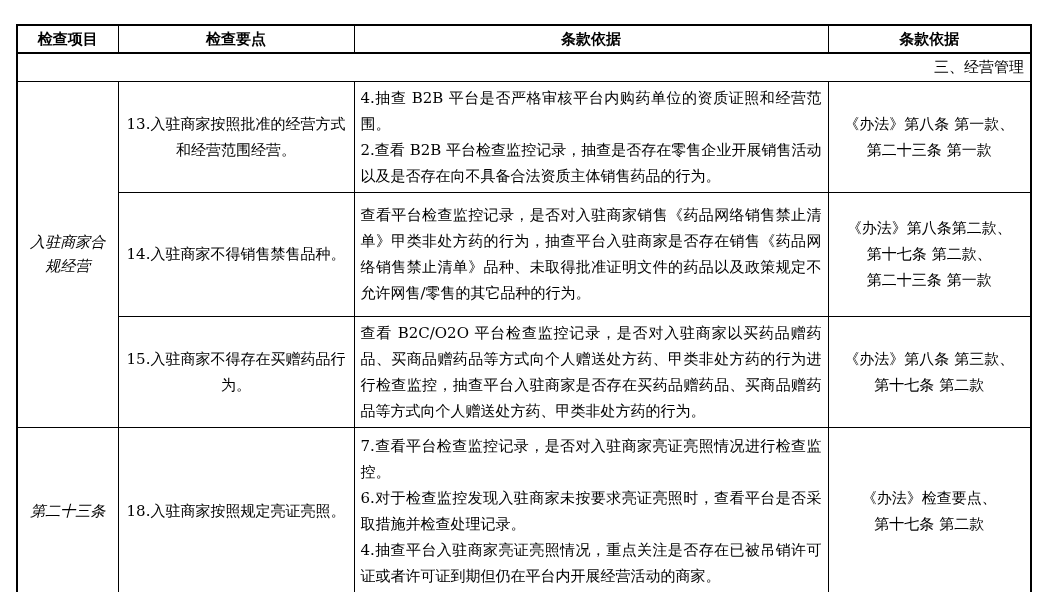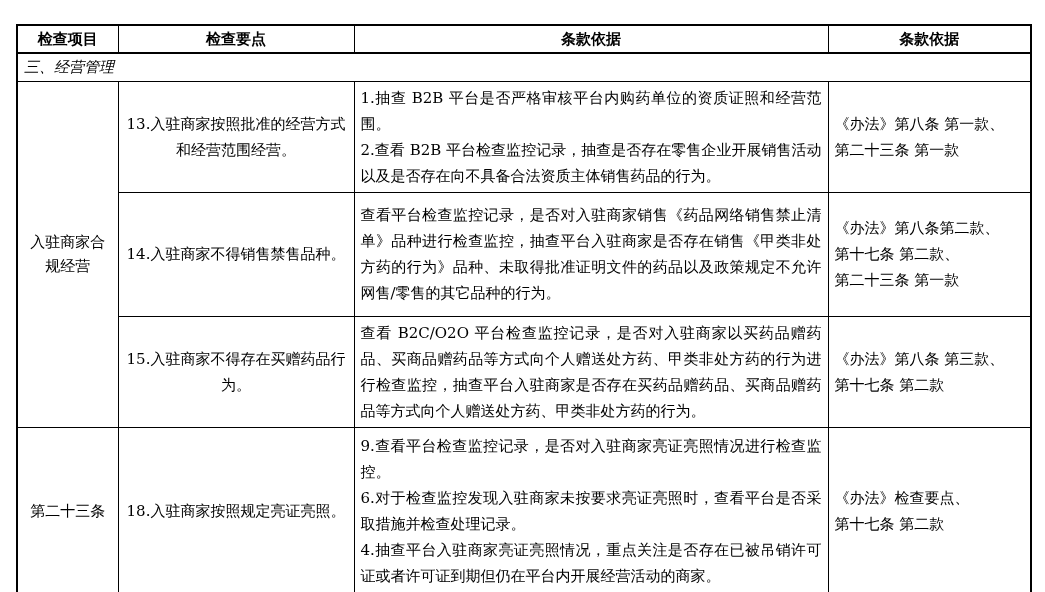--- a/index.html
+++ b/index.html
@@ -41,44 +41,44 @@
   tr.row-14 { height: 124px; }
   tr.row-15 { height: 102px; }
   tr.row-16 { height: 168px; }
   tr.row-header th {
     font-weight: bold;
     text-align: center;
     border-bottom: 2px solid #000000;
   }
   td.section-cell {
     font-weight: bold;
-    text-align: left;
+    text-align: right;
     border-bottom: 2px solid #000000;
-    font-style: italic;
   }
   td.group-cell {
     font-weight: bold;
     text-align: center;
     line-height: 24px;
     padding: 3px 10px;
+    font-style: italic;
   }
   td.keypoint-cell {
     text-align: center;
     line-height: 26px;
     padding-left: 8px;
     padding-right: 8px;
   }
   td.content-cell {
     text-align: justify;
     line-height: 26px;
     padding-left: 6px;
     padding-right: 8px;
   }
   td.basis-cell {
-    text-align: left;
+    text-align: center;
     line-height: 26px;
   }
   .para { margin: 0; }
 </style>
 </head>
 <body>
 
 <div class="page">
   <table class="checklist">
     <colgroup>
@@ -96,33 +96,33 @@
       </tr>
 
       <tr class="row-section">
         <td class="section-cell" colspan="4">三、经营管理</td>
       </tr>
 
       <tr class="row-13">
         <td class="group-cell" rowspan="3">入驻商家合规经营</td>
         <td class="keypoint-cell">13.入驻商家按照批准的经营方式和经营范围经营。</td>
         <td class="content-cell">
-          <div class="para">1.抽查 B2B 平台是否严格审核平台内购药单位的资质证照和经营范围。</div>
+          <div class="para">4.抽查 B2B 平台是否严格审核平台内购药单位的资质证照和经营范围。</div>
           <div class="para">2.查看 B2B 平台检查监控记录，抽查是否存在零售企业开展销售活动以及是否存在向不具备合法资质主体销售药品的行为。</div>
         </td>
         <td class="basis-cell">
           <div class="para">《办法》第八条 第一款、</div>
           <div class="para">第二十三条 第一款</div>
         </td>
       </tr>
 
       <tr class="row-14">
         <td class="keypoint-cell">14.入驻商家不得销售禁售品种。</td>
         <td class="content-cell">
-          <div class="para">查看平台检查监控记录，是否对入驻商家销售《药品网络销售禁止清单》品种进行检查监控，抽查平台入驻商家是否存在销售《甲类非处方药的行为》品种、未取得批准证明文件的药品以及政策规定不允许网售/零售的其它品种的行为。</div>
+          <div class="para">查看平台检查监控记录，是否对入驻商家销售《药品网络销售禁止清单》甲类非处方药的行为，抽查平台入驻商家是否存在销售《药品网络销售禁止清单》品种、未取得批准证明文件的药品以及政策规定不允许网售/零售的其它品种的行为。</div>
         </td>
         <td class="basis-cell">
           <div class="para">《办法》第八条第二款、</div>
           <div class="para">第十七条 第二款、</div>
           <div class="para">第二十三条 第一款</div>
         </td>
       </tr>
 
       <tr class="row-15">
         <td class="keypoint-cell">15.入驻商家不得存在买赠药品行为。</td>
@@ -132,21 +132,21 @@
         <td class="basis-cell">
           <div class="para">《办法》第八条 第三款、</div>
           <div class="para">第十七条 第二款</div>
         </td>
       </tr>
 
       <tr class="row-16">
         <td class="group-cell">第二十三条</td>
         <td class="keypoint-cell">18.入驻商家按照规定亮证亮照。</td>
         <td class="content-cell">
-          <div class="para">9.查看平台检查监控记录，是否对入驻商家亮证亮照情况进行检查监控。</div>
+          <div class="para">7.查看平台检查监控记录，是否对入驻商家亮证亮照情况进行检查监控。</div>
           <div class="para">6.对于检查监控发现入驻商家未按要求亮证亮照时，查看平台是否采取措施并检查处理记录。</div>
           <div class="para">4.抽查平台入驻商家亮证亮照情况，重点关注是否存在已被吊销许可证或者许可证到期但仍在平台内开展经营活动的商家。</div>
         </td>
         <td class="basis-cell">
           <div class="para">《办法》检查要点、</div>
           <div class="para">第十七条 第二款</div>
         </td>
       </tr>
     </tbody>
   </table>

